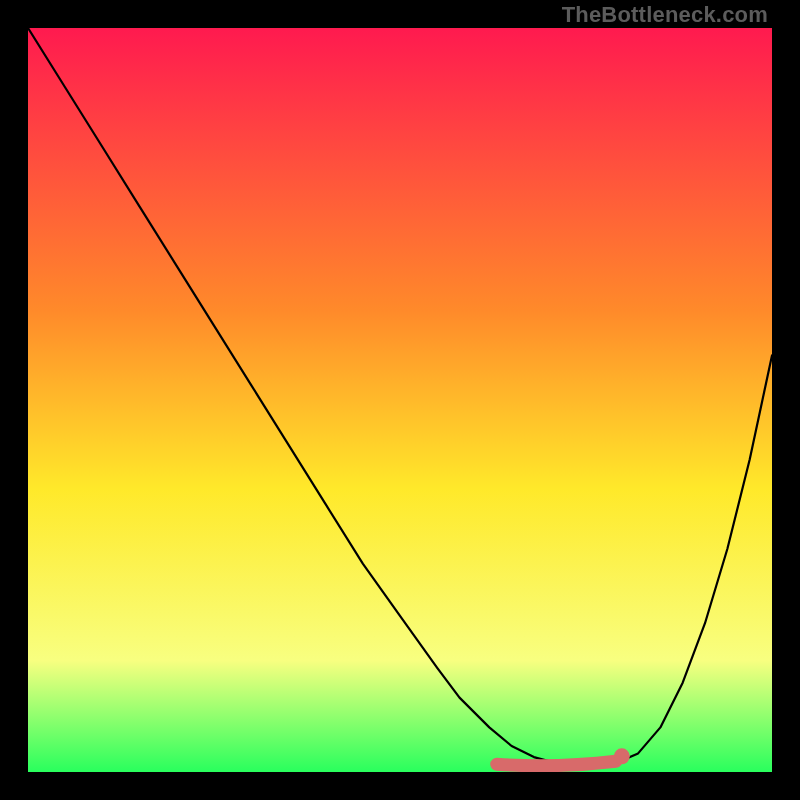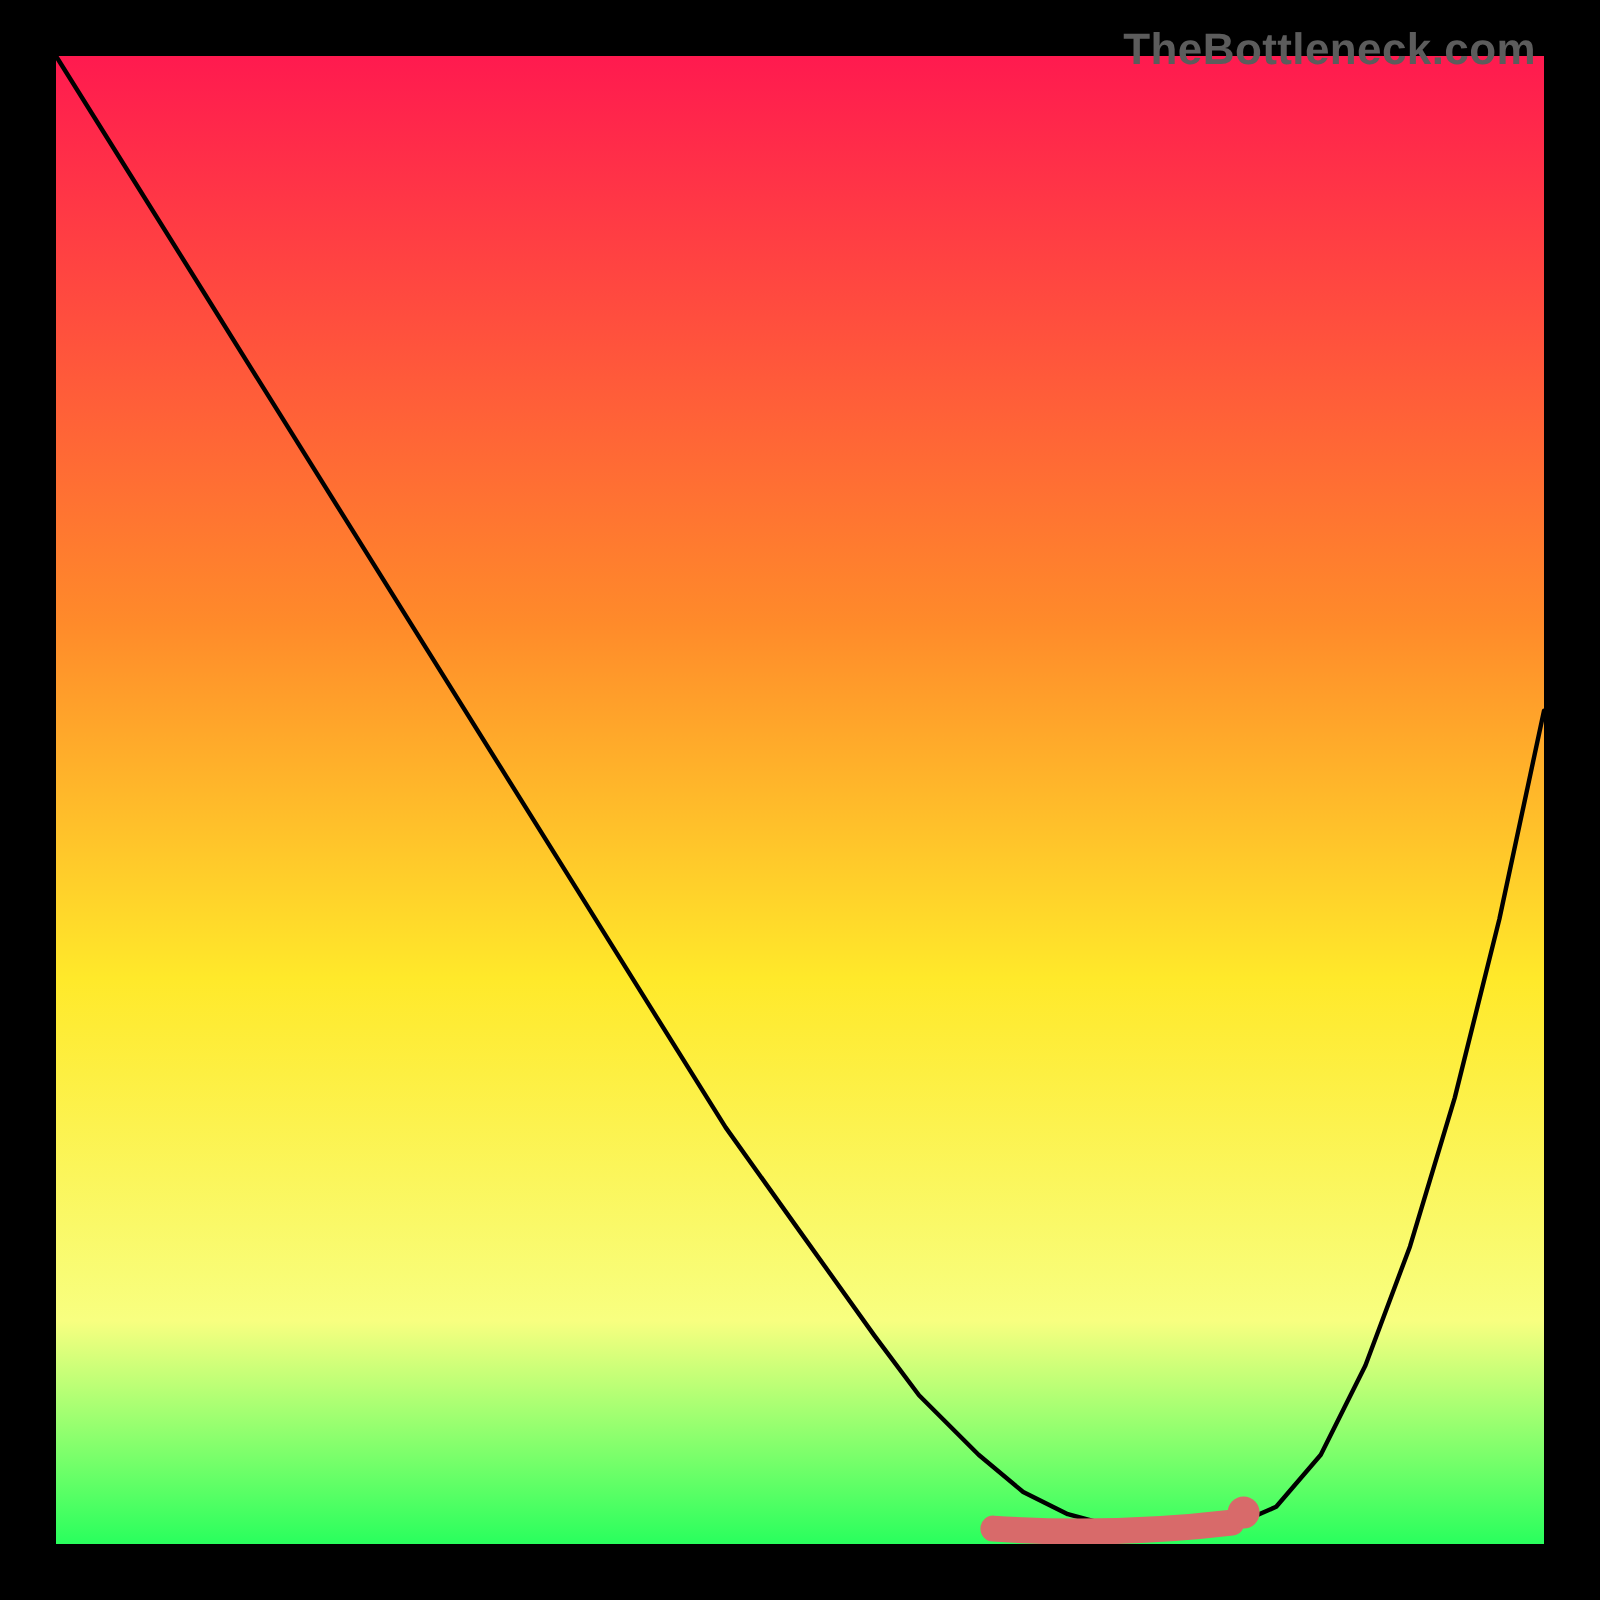--- a/index.html
+++ b/index.html
@@ -20,21 +20,21 @@
   }
   .plot-area {
     position: absolute;
     left: 0;
     top: 0;
     width: 744px;
     height: 744px;
   }
   .watermark {
     position: absolute;
-    top: 12px;
+    top: 2px;
     right: 32px;
     font-family: Arial, Helvetica, sans-serif;
     font-size: 22px;
     font-weight: 600;
     color: #5c5c5c;
     letter-spacing: 0.2px;
   }
   svg {
     display: block;
   }

